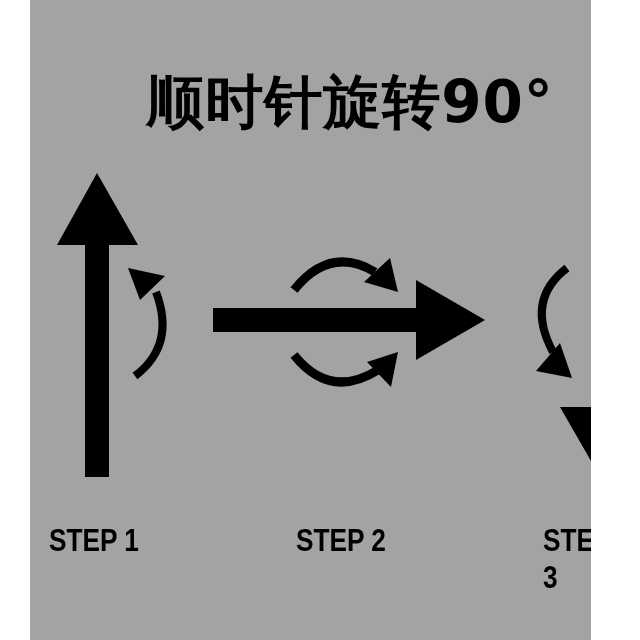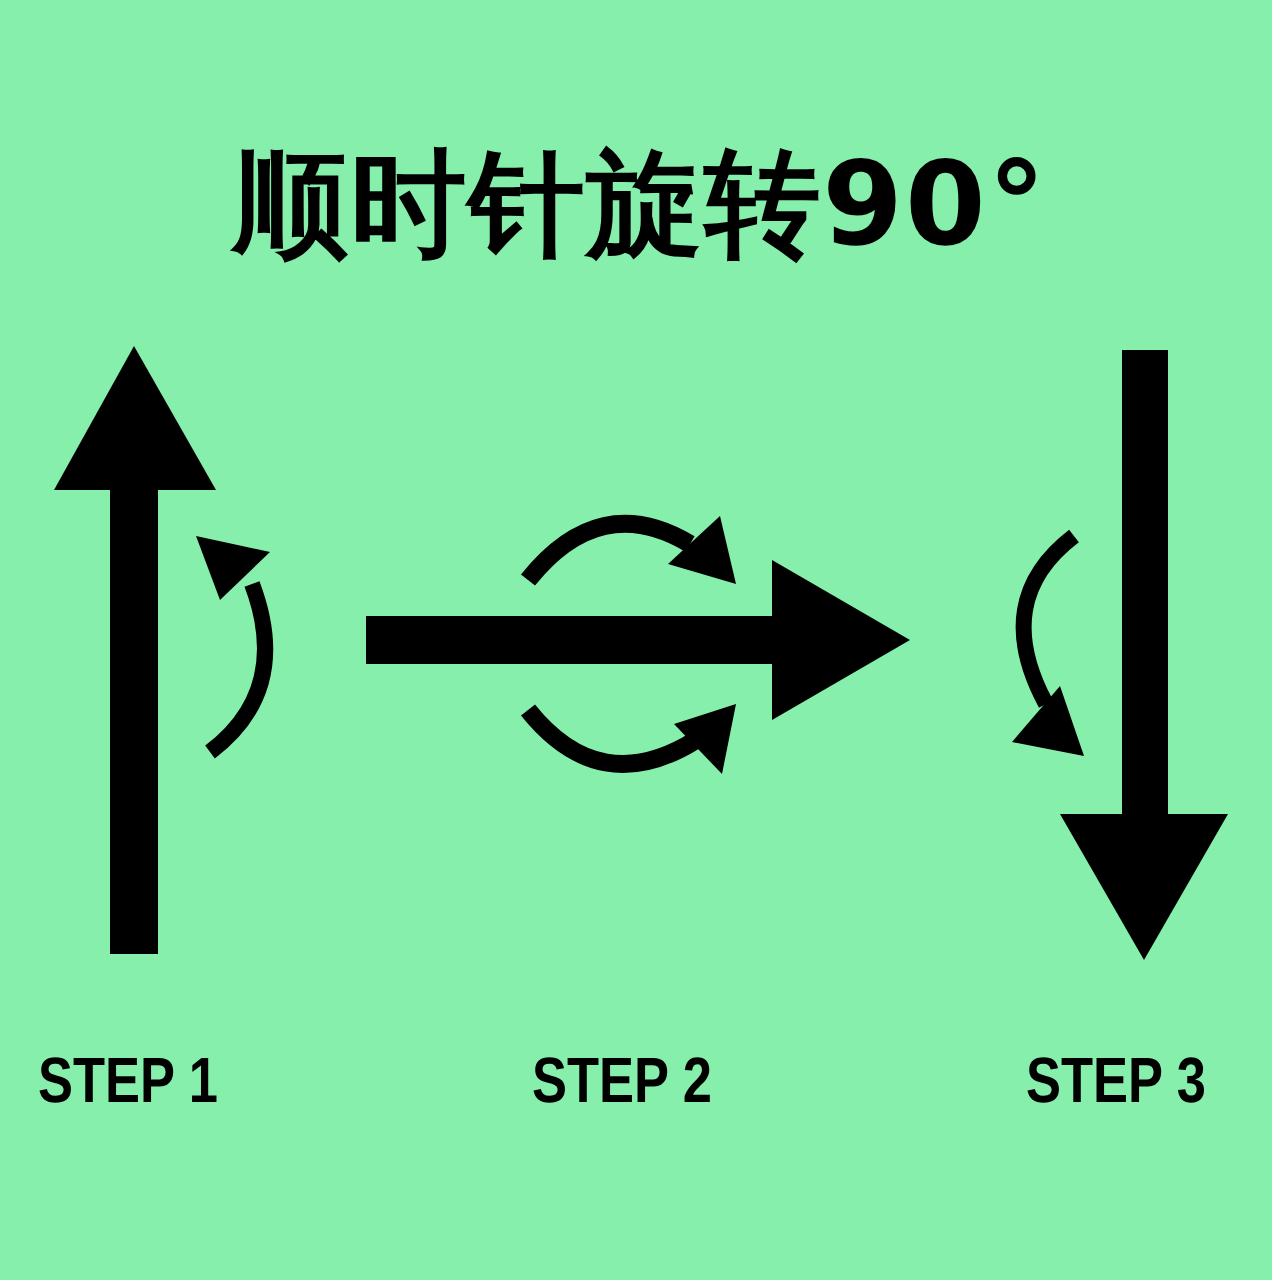--- a/index.html
+++ b/index.html
@@ -1,16 +1,16 @@
 <!DOCTYPE html>
 <html><head>
 <meta charset="utf-8">
 <style>
   html, body { margin: 0; padding: 0; background: #ffffff; }
-  .canvas { position: relative; width: 636px; height: 640px; background: #86efac; overflow: hidden; }
+  .canvas { position: relative; width: 561px; height: 640px; background: #a3a3a3; overflow: hidden; margin-left: 30px; }
   .title { position: absolute; left: 0; top: 66px; width: 640px; text-align: center;
     font-family: "DejaVu Sans", sans-serif; font-size: 58px; font-weight: bold; color: #000; letter-spacing: 1px; line-height: 72px; }
   svg.diagram { position: absolute; left: 0; top: 0; }
   .step { position: absolute; top: 522px; font-family: "Liberation Sans", sans-serif; font-weight: bold;
     font-size: 32px; color: #000; transform: scaleX(0.82); transform-origin: left top; letter-spacing: 0px; }
 </style>
 </head>
 <body>
 
 <div class="canvas">

